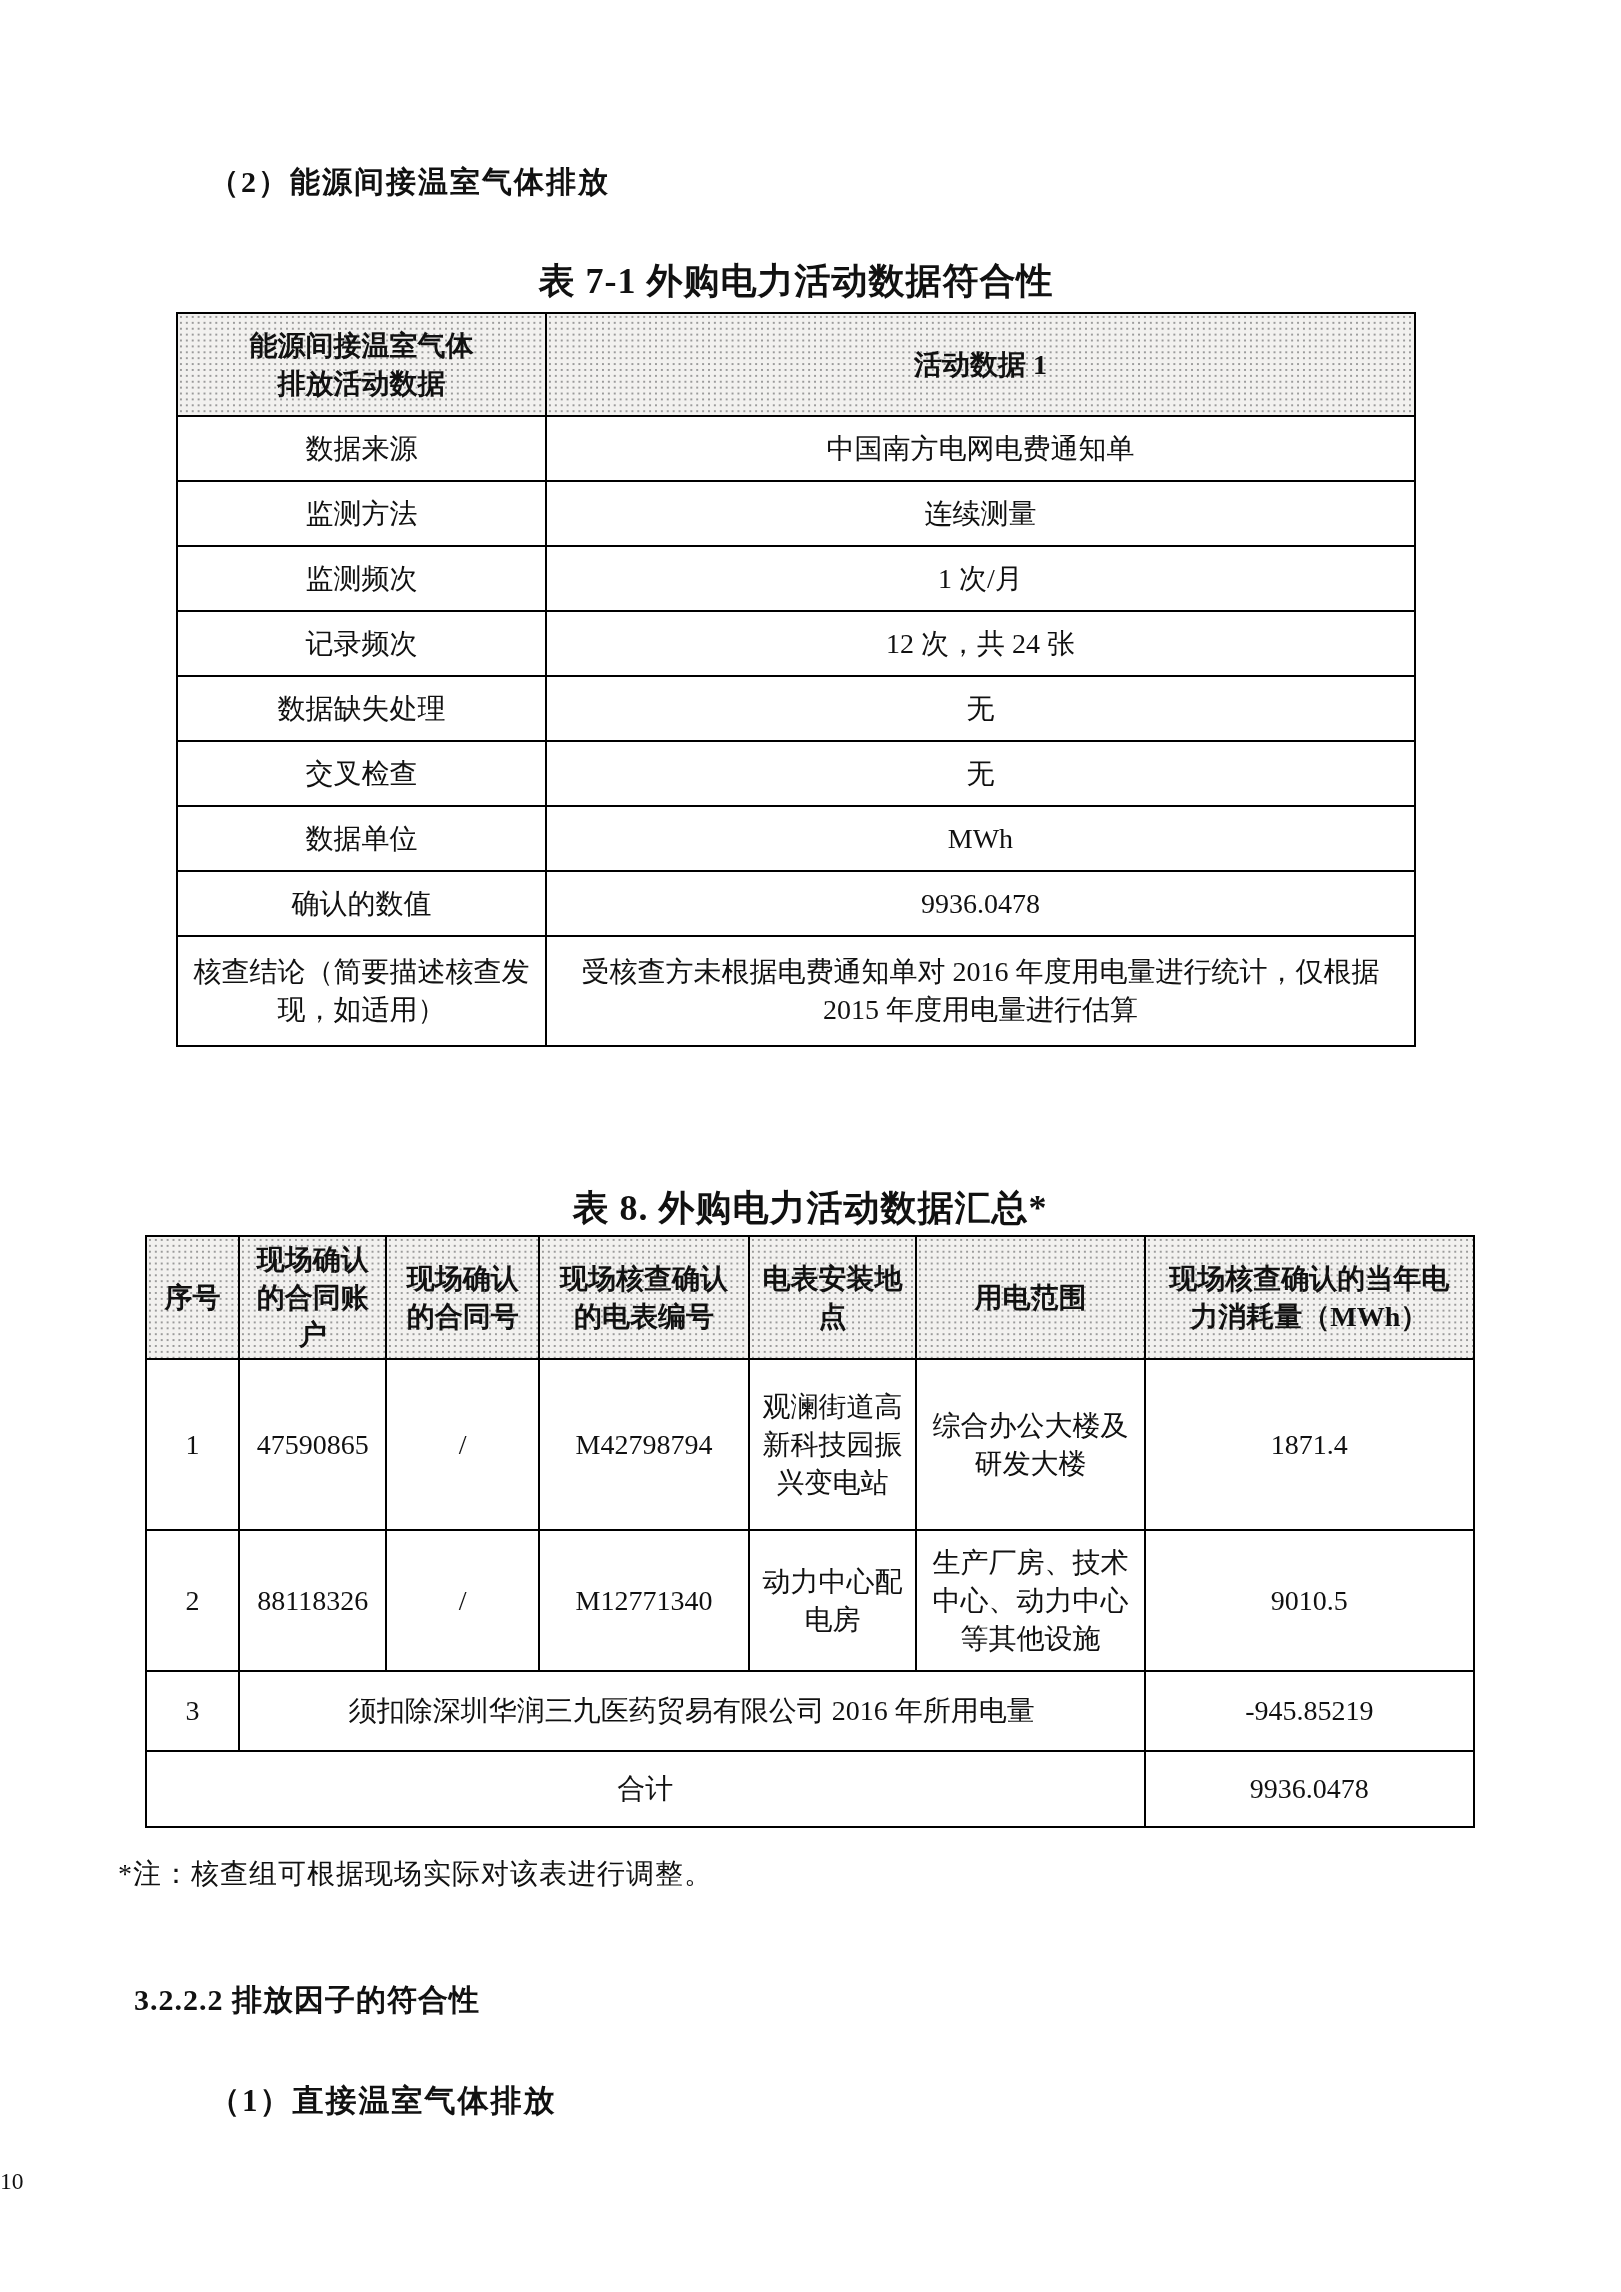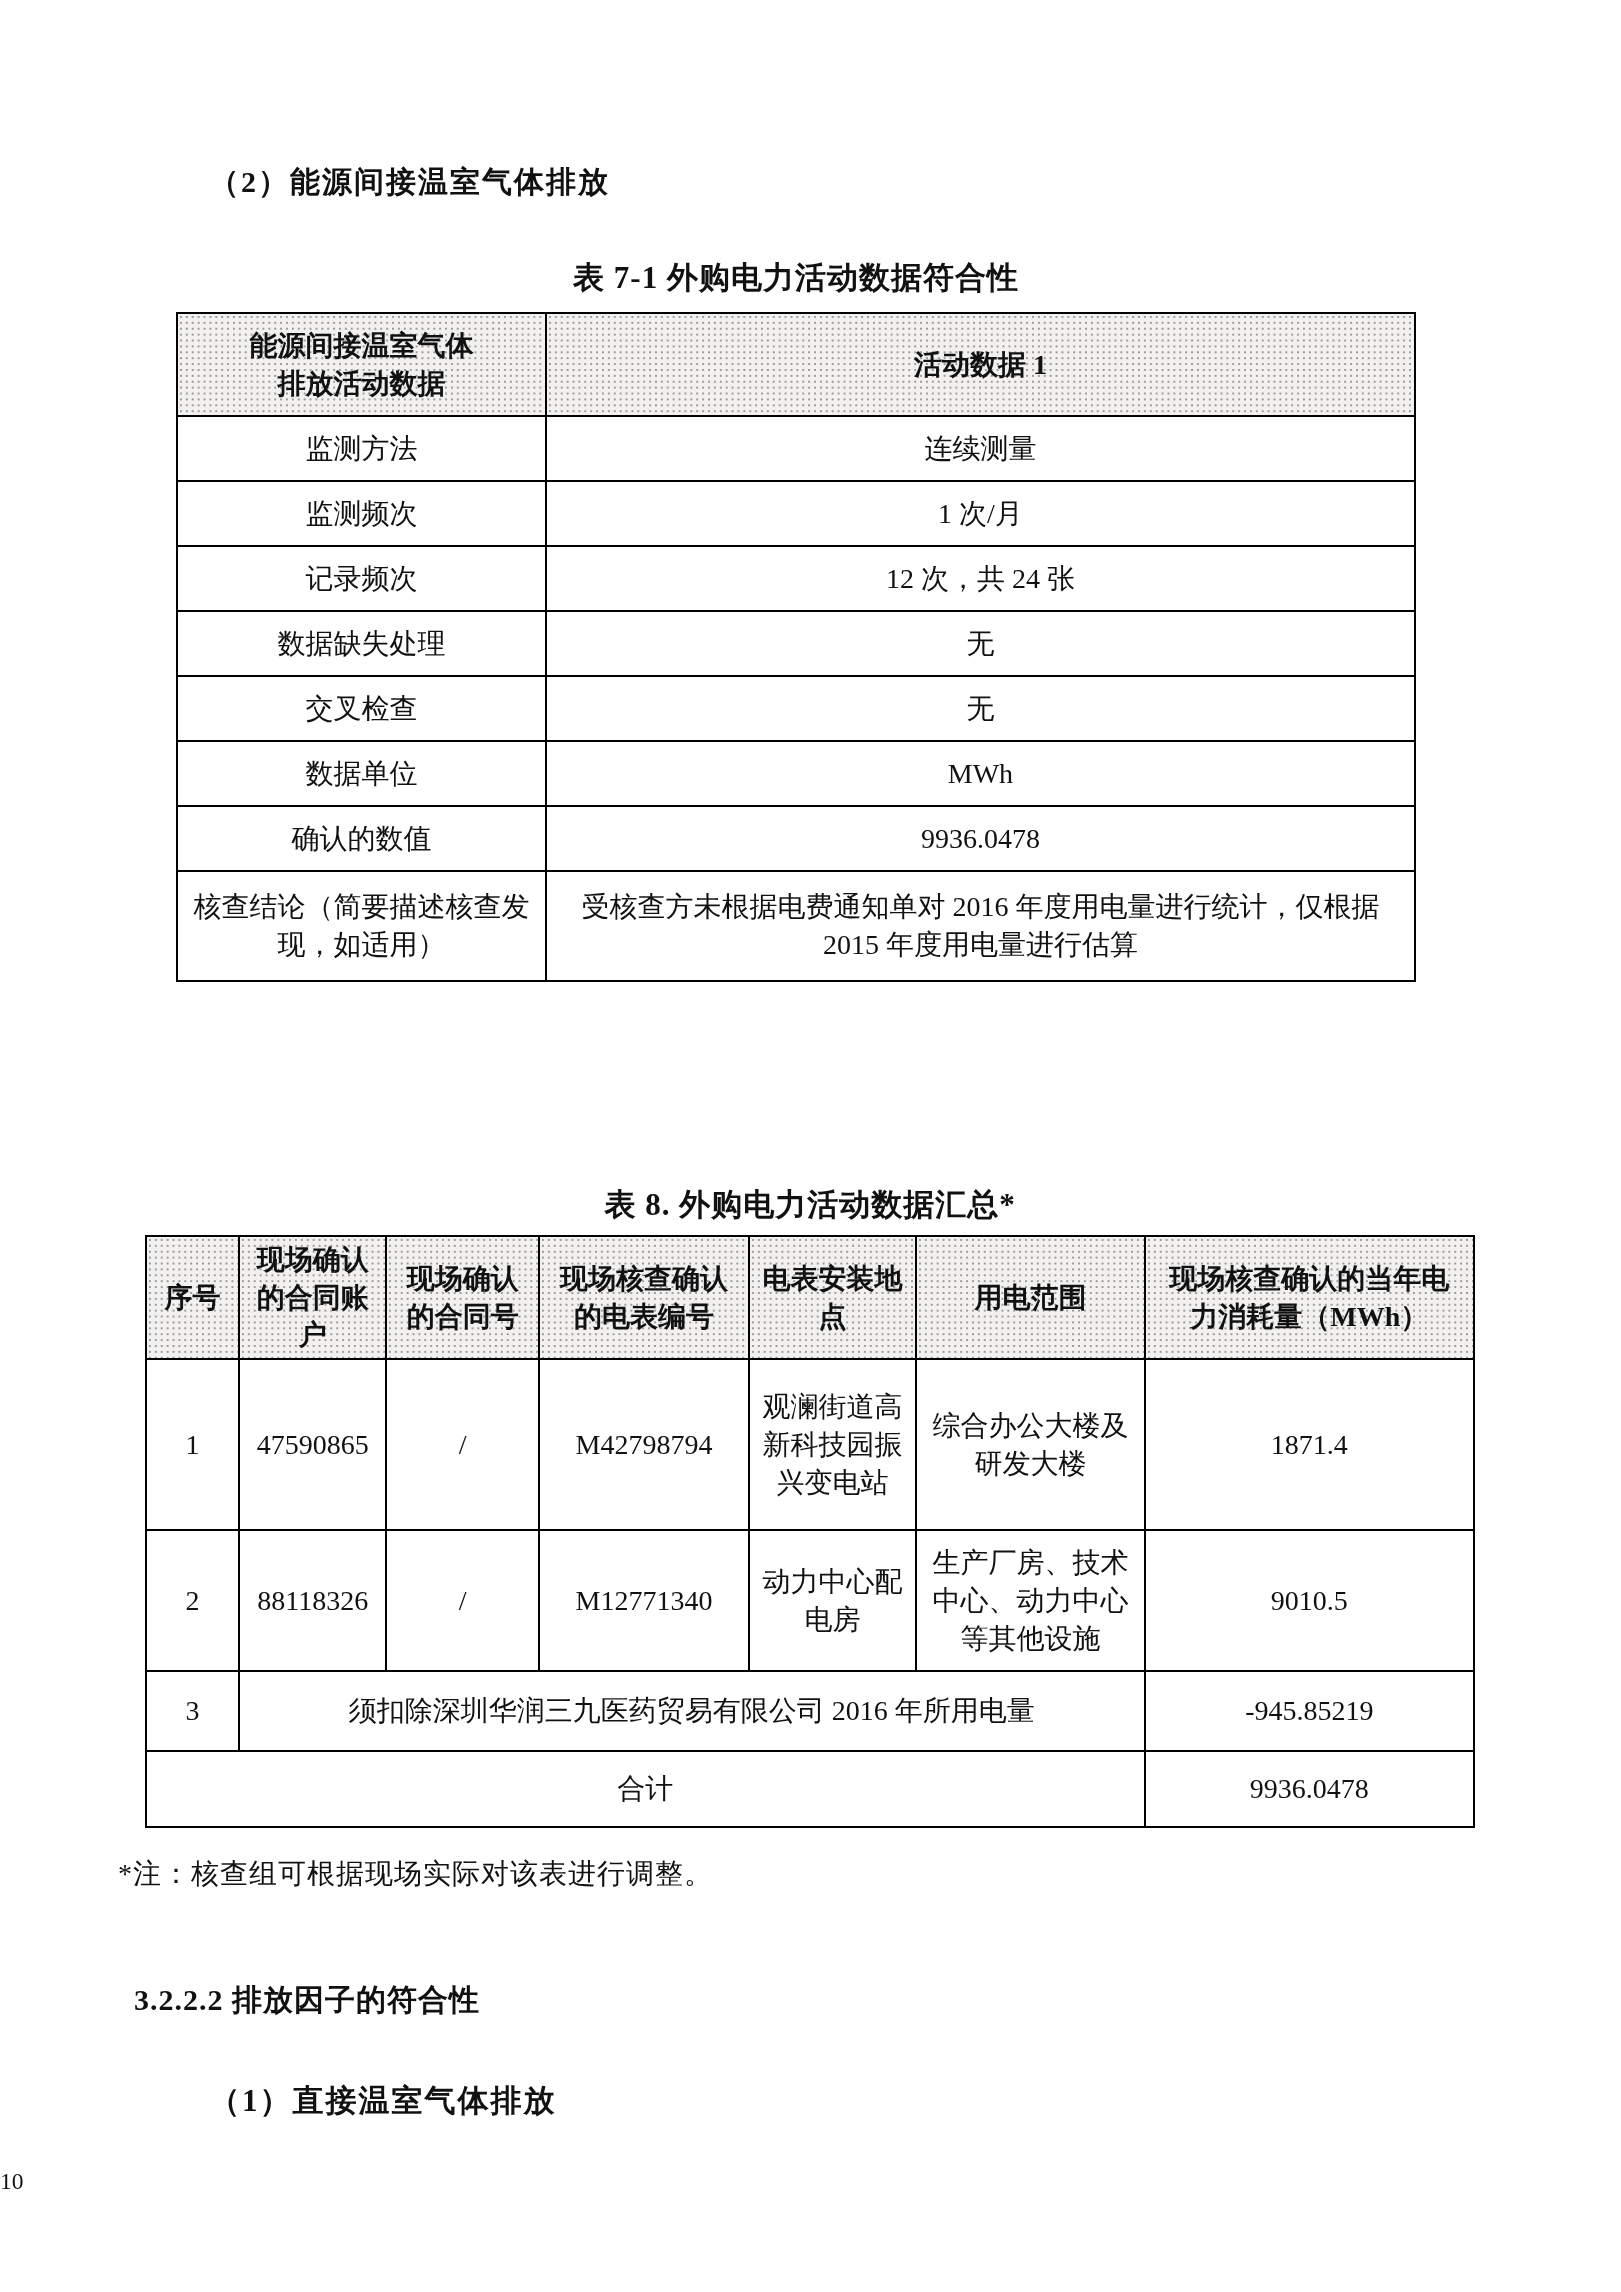--- a/index.html
+++ b/index.html
@@ -14,21 +14,21 @@
   }
   .heading2 {
     position: absolute;
     left: 209px; top: 162px;
     font-size: 30px; font-weight: bold;
     letter-spacing: 2px;
   }
   .tcaption {
     position: absolute;
     text-align: center;
-    font-size: 31px; font-weight: bold;
+    font-size: 36px; font-weight: bold;
     letter-spacing: 1px;
   }
   .cap7 { left: 176px; top: 257px; width: 1240px; }
   .cap8 { left: 145px; top: 1184px; width: 1330px; }
 
   table.doc {
     position: absolute;
     border-collapse: collapse;
     table-layout: fixed;
     font-size: 28px;
@@ -103,20 +103,24 @@
   <table class="doc t7">
     <colgroup>
       <col style="width:29.8%">
       <col style="width:70.2%">
     </colgroup>
     <tbody>
       <tr class="hrow">
         <th class="stipple pre">能源间接温室气体
 排放活动数据</th>
         <th class="stipple">活动数据 1</th>
+      </tr>
+      <tr class="r">
+        <td>数据来源</td>
+        <td>中国南方电网电费通知单</td>
       </tr>
       <tr class="r">
         <td>监测方法</td>
         <td>连续测量</td>
       </tr>
       <tr class="r">
         <td>监测频次</td>
         <td>1 次/月</td>
       </tr>
       <tr class="r">

